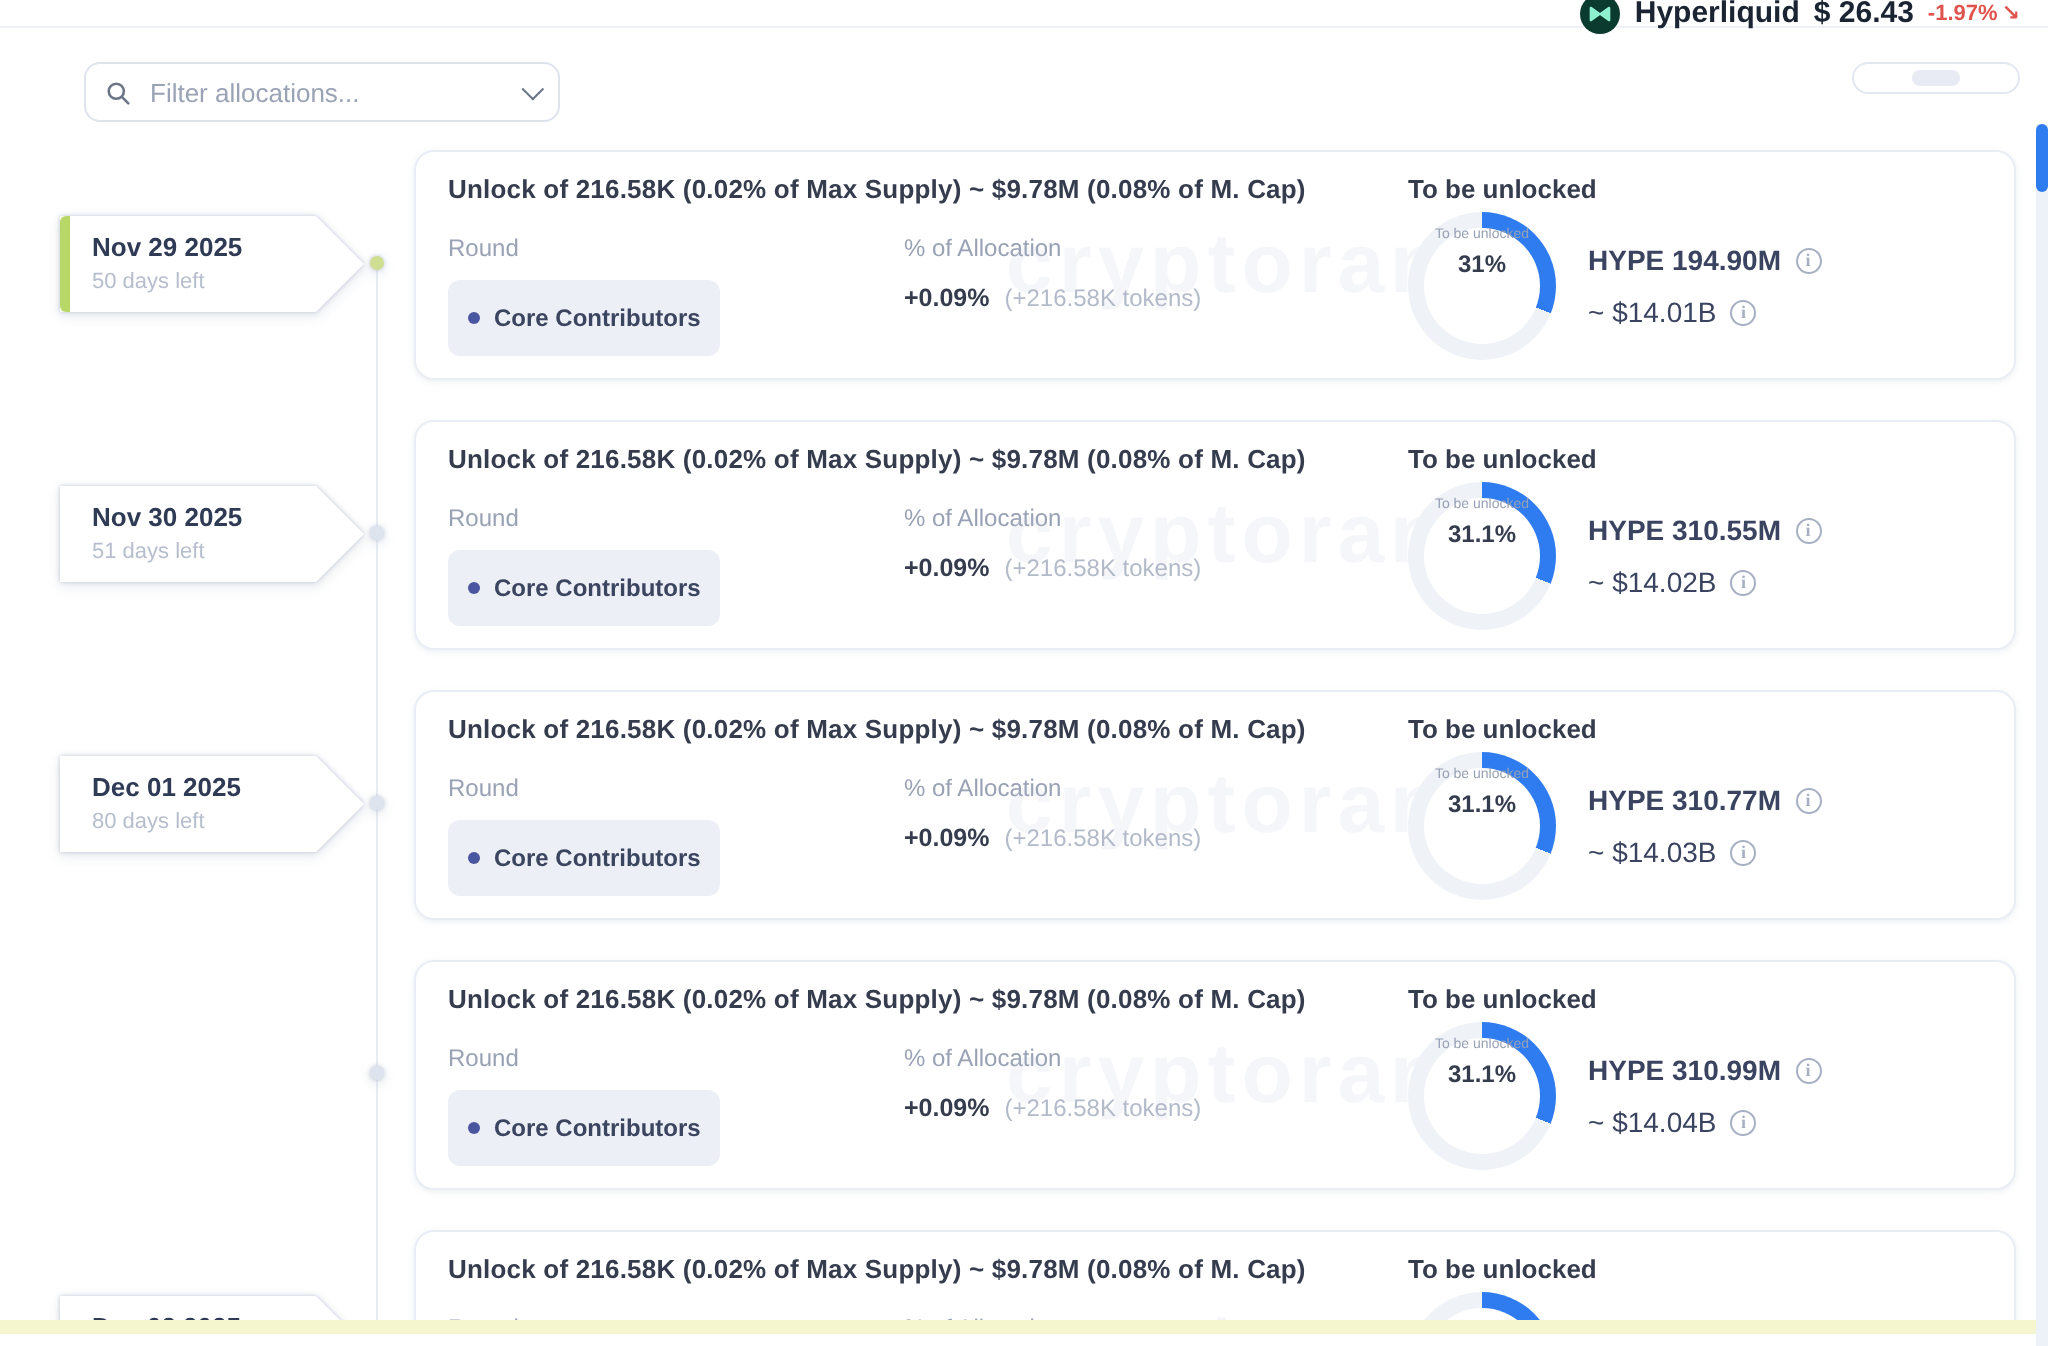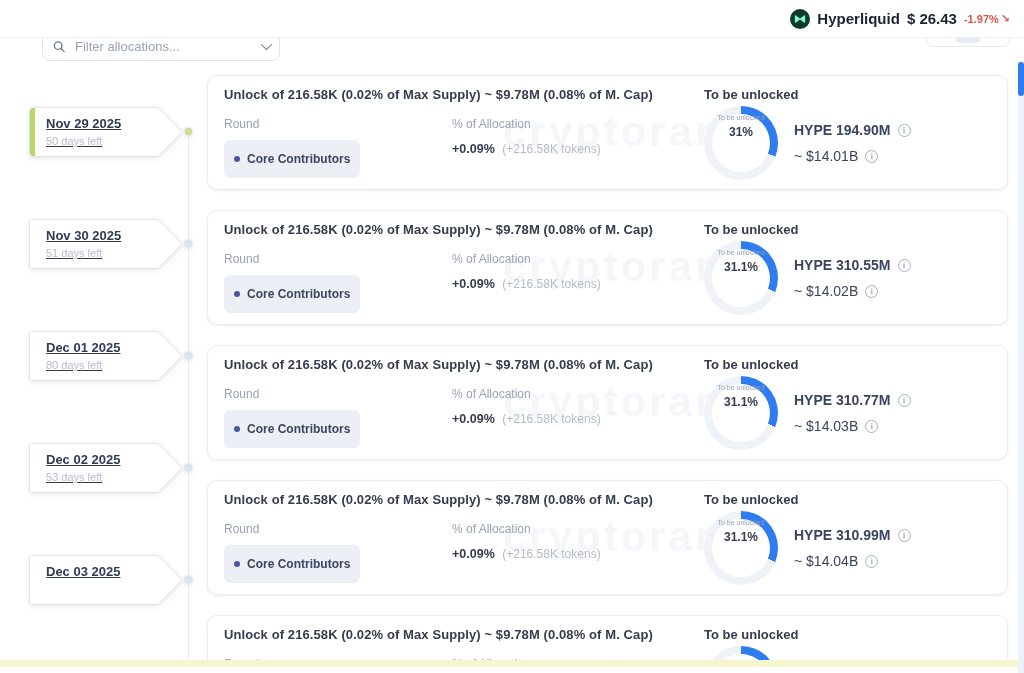--- a/index.html
+++ b/index.html
@@ -8,21 +8,21 @@
     --ink:#353c4e; --ink-soft:#3e4762; --label:#99a2b5; --faint:#b6bdcc;
     --border:#e9edf4; --chip-bg:#edeff6;
   }
   *{box-sizing:border-box;}
   html,body{margin:0;padding:0;}
   body{
     width:1024px;height:673px;overflow:hidden;position:relative;background:#fff;
     font-family:"Liberation Sans","DejaVu Sans",sans-serif;color:var(--ink);
   }
   
-  .topnav{position:absolute;top:0;left:0;right:0;height:38px;display:flex;align-items:center;
+  .topnav{position:absolute;top:0;left:0;right:0;height:14px;display:flex;align-items:center;
     padding-left:40px;border-bottom:1px solid #eef1f6;background:#fff;z-index:20;}
   .nav-links{display:flex;align-items:center;gap:26px;height:100%;}
   .nav-link{font-size:13.5px;color:#57607a;cursor:pointer;height:100%;display:flex;align-items:center;
     border-bottom:3px solid transparent;padding-top:3px;text-decoration:none;}
   .nav-link.active{color:#3792e0;font-weight:700;border-bottom-color:#3792e0;}
   .token{margin-left:auto;display:flex;align-items:center;gap:7px;padding-right:14px;}
   .token .tname{font-size:15px;font-weight:700;color:#1b2433;}
   .token .tprice{font-size:15px;font-weight:700;color:#1b2433;}
   .token .tchange{font-size:11px;font-weight:600;color:var(--negative-red);display:flex;align-items:center;gap:2px;}
   
@@ -36,21 +36,21 @@
   .chev{width:8px;height:8px;border-right:1.6px solid #6b7588;border-bottom:1.6px solid #6b7588;
     transform:rotate(45deg) translateY(-2px);cursor:pointer;flex:none;}
   .segments{margin-left:auto;display:flex;align-items:center;gap:2px;border:1px solid #e3e8f0;
     border-radius:9px;padding:3px;background:#fff;}
   .segment{font-size:12.5px;color:#6b7588;padding:4px 12px;border-radius:6px;cursor:pointer;background:transparent;border:0;
     font-family:"Liberation Sans","DejaVu Sans",sans-serif;}
   .segment.active{background:#e8ebf4;color:#2f3750;font-weight:600;}
   
   .timeline{position:absolute;left:30px;top:108px;width:200px;z-index:5;}
   .rail{position:absolute;left:158px;top:23px;height:540px;width:1px;background:#e7ecf3;}
-  .tl-item{position:relative;width:196px;height:48px;margin-bottom:64px;cursor:pointer;text-decoration:underline;}
+  .tl-item{position:relative;width:196px;height:48px;margin-bottom:87px;cursor:pointer;}
   .tl-item .tag{position:relative;width:152px;height:48px;background:#fff;
     clip-path:polygon(0 0,calc(100% - 24px) 0,100% 50%,calc(100% - 24px) 100%,0 100%);
     padding:8px 0 0 16px;}
   .tl-item{filter:drop-shadow(0 0 1px rgba(185,194,210,.9)) drop-shadow(0 2px 3px rgba(185,194,210,.35));}
   .tl-item.active .tag::before{content:"";position:absolute;left:0;top:0;bottom:0;width:5px;
     background:var(--accent-green);border-radius:3px 0 0 3px;}
   .tl-item .date{font-size:13px;font-weight:700;color:#2f3a54;}
   .tl-item .days{font-size:11px;color:var(--faint);margin-top:4px;}
   .tl-item .dot{position:absolute;left:125px;top:20px;width:7px;height:7px;border-radius:50%;
     background:#dde4ee;}
@@ -175,24 +175,20 @@
 
       <div class="tl-item">
         <div class="tag">
           <div class="date">Dec 01 2025</div>
           <div class="days">80 days left</div>
         </div>
         <span class="dot"></span>
       </div>
 
       <div class="tl-item">
-        <div class="tag">
-          <div class="date">Dec 02 2025</div>
-          <div class="days">53 days left</div>
-        </div>
         <span class="dot"></span>
       </div>
 
       <div class="tl-item">
         <div class="tag">
           <div class="date">Dec 03 2025</div>
           <div class="days"></div>
         </div>
         <span class="dot"></span>
       </div>

